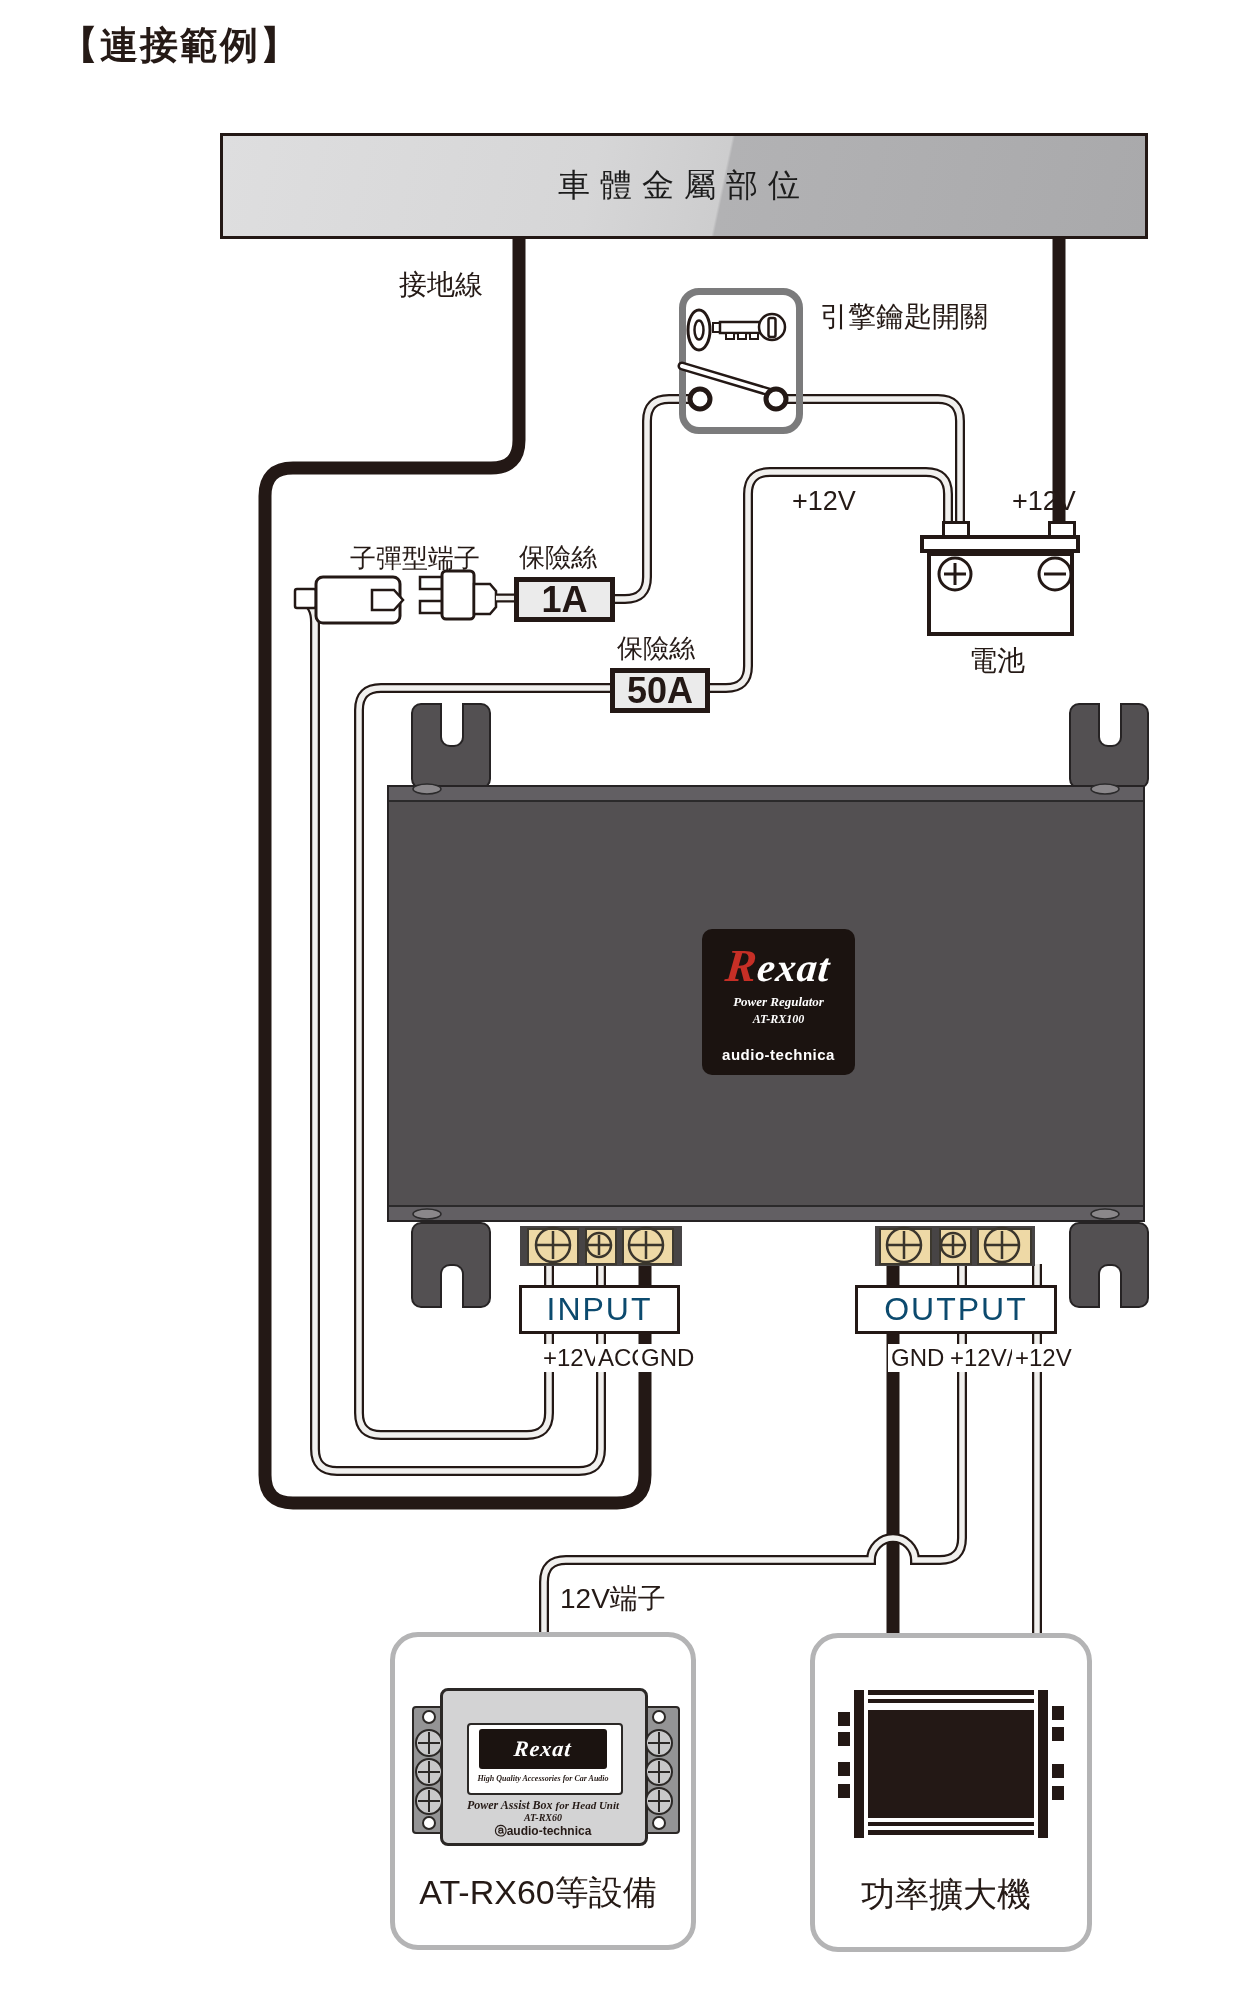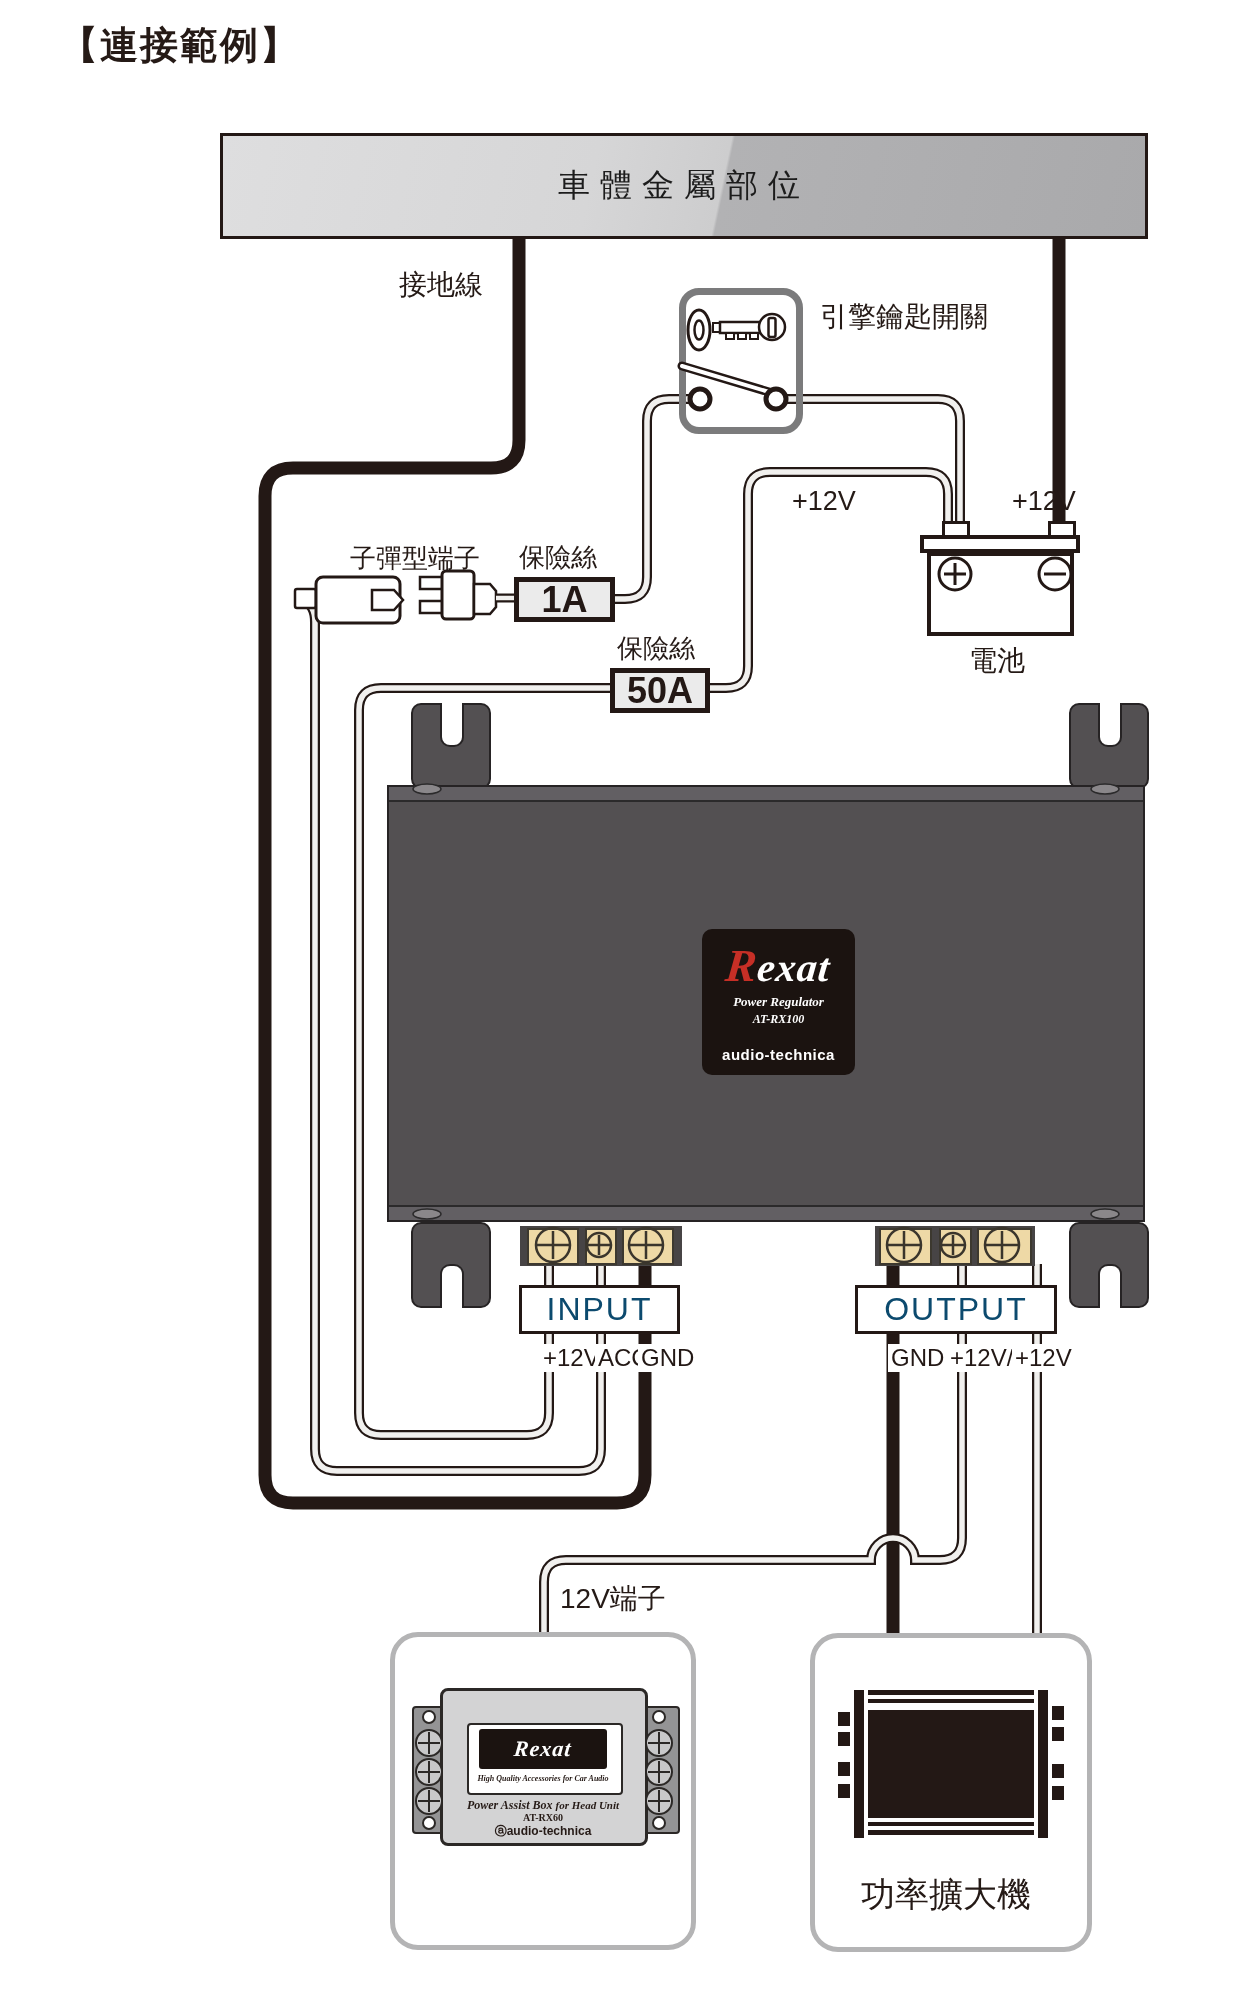--- a/index.html
+++ b/index.html
@@ -178,22 +178,23 @@
   <div class="rx60body" style="left:408px;top:1688px;width:202px;height:152px;"></div>
   <div class="rx60panel" style="left:435px;top:1723px;width:152px;height:68px;"></div>
   <div class="rx60label" style="left:447px;top:1729px;width:128px;height:40px;">
     <span class="rexat">Rexat</span>
   </div>
   <div class="tiny" style="left:437px;top:1774px;width:148px;font-size:8px;font-style:italic;font-family:'Liberation Serif',serif;">High Quality Accessories for Car Audio</div>
   <div class="tiny" style="left:428px;top:1798px;width:166px;font-size:12px;font-style:italic;font-family:'Liberation Serif',serif;">
     <span>Power Assist Box</span>
     <span style="font-size:11px;">for Head Unit</span>
   </div>
-  <div class="tiny" style="left:428px;top:1812px;width:166px;font-size:10px;font-family:'Liberation Serif',serif;">AT-RX60</div>
+  <div class="tiny" style="left:428px;top:1812px;width:166px;font-size:10px;font-style:italic;font-family:'Liberation Serif',serif;">AT-RX60</div>
   <div class="tiny" style="left:428px;top:1823px;width:166px;font-size:12px;">ⓐaudio-technica</div>
+  <div class="caption" style="left:358px;top:1870px;width:296px;">AT-RX60等設備</div>
 
   <div class="ampdark" style="left:822px;top:1690px;width:10px;height:148px;"></div>
   <div class="ampdark" style="left:1006px;top:1690px;width:10px;height:148px;"></div>
   <div class="ampdark" style="left:836px;top:1690px;width:166px;height:5px;"></div>
   <div class="ampdark" style="left:836px;top:1699px;width:166px;height:4px;"></div>
   <div class="ampdark" style="left:836px;top:1710px;width:166px;height:108px;"></div>
   <div class="ampdark" style="left:836px;top:1822px;width:166px;height:4px;"></div>
   <div class="ampdark" style="left:836px;top:1830px;width:166px;height:5px;"></div>
   <div class="ampdark" style="left:806px;top:1712px;width:12px;height:14px;"></div>
   <div class="ampdark" style="left:806px;top:1732px;width:12px;height:14px;"></div>

